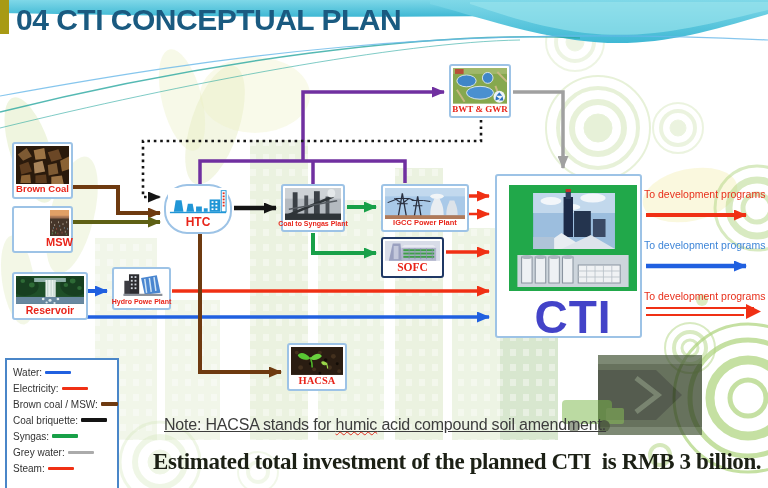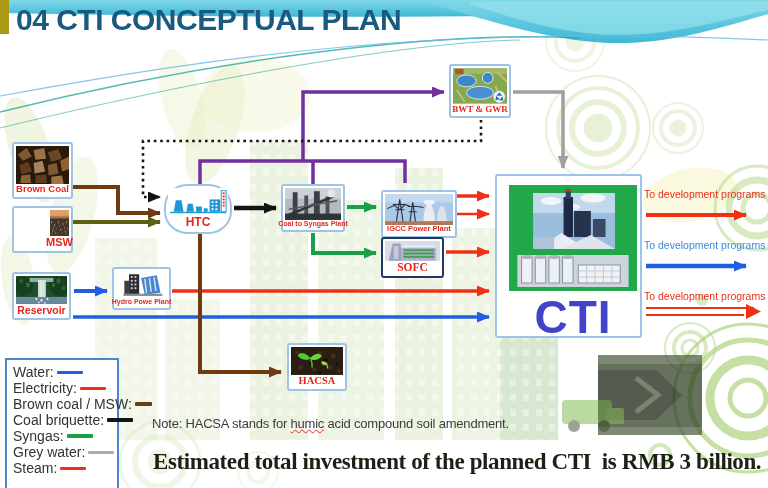--- a/index.html
+++ b/index.html
@@ -8,25 +8,25 @@
   #wires{z-index:2;}
   #bg{z-index:0;}
   .title-accent{position:absolute;left:0;top:0;width:9px;height:34px;background:#a89a14;z-index:4;}
   #title{position:absolute;left:16px;top:3px;z-index:4;font-size:30px;font-weight:bold;color:#1a5a80;letter-spacing:-0.5px;white-space:nowrap;}
   .node{position:absolute;z-index:3;background:#fff;border:2px solid #9dc3e6;border-radius:3px;box-sizing:border-box;display:flex;flex-direction:column;align-items:center;justify-content:space-between;padding:2px;}
   .node .nimg{width:100%;flex:1 1 auto;display:block;min-height:0;}
   .nlabel{flex:0 0 auto;font-weight:bold;color:#e8251a;line-height:1.15;text-align:center;white-space:nowrap;}
   .serif{font-family:"Liberation Serif",serif;}
   .cti-big{font-size:46px;color:#4343c8;letter-spacing:1px;}
   .rt-label{position:absolute;z-index:3;font-size:10.5px;white-space:nowrap;}
-  #note{position:absolute;left:152px;top:416px;z-index:3;font-size:13px;letter-spacing:-0.2px;color:#3c3c3c;white-space:nowrap;}
+  #note{position:absolute;left:164px;top:416px;z-index:3;font-size:16px;letter-spacing:-0.2px;color:#3c3c3c;white-space:nowrap;text-decoration:underline;}
   #note .wavy{text-decoration:underline;text-decoration-style:wavy;text-decoration-color:#e03020;text-decoration-thickness:1px;}
   #footer{position:absolute;left:153px;top:449px;z-index:3;font-family:"Liberation Serif",serif;font-size:23px;font-weight:bold;color:#1c2015;white-space:pre;letter-spacing:-0.4px;}
   #legend{position:absolute;left:5px;top:358px;width:114px;height:140px;z-index:3;background:#fff;border:2px solid #4a86c8;box-sizing:border-box;padding:4px 0 0 6px;}
-  .lrow{display:flex;align-items:center;height:16px;font-size:14px;color:#333;white-space:nowrap;}
+  .lrow{display:flex;align-items:center;height:16px;font-size:10px;color:#333;white-space:nowrap;}
   .lswatch{display:inline-block;width:26px;height:3px;margin-left:3px;border-radius:1px;flex:0 0 auto;}
 </style>
 </head>
 <body>
 
 <div id="stage">
 
   <svg id="bg" class="layer" width="768" height="488">
     <defs>
       <pattern id="win" width="13" height="15" patternUnits="userSpaceOnUse">
@@ -235,21 +235,21 @@
         </g>
       <g fill="#5fae6a">
           <rect x="6" y="24" width="2" height="2"></rect>
           <rect x="50" y="25" width="2" height="1.6"></rect>
           <rect x="16" y="23" width="2" height="2"></rect>
         </g>
     </svg>
     <div class="nlabel" style="font-size:11px;">MSW</div>
   </div>
 
-  <div class="node" style="left:12px;top:272px;width:59px;height:48px;">
+  <div class="node" style="left:12px;top:272px;width:76px;height:48px;">
     <svg class="nimg" viewBox="0 0 60 28" preserveAspectRatio="none">
       <rect width="60" height="28" fill="#1e4f28"></rect>
       <ellipse cx="8" cy="10" rx="12" ry="10" fill="#173f20"></ellipse>
       <ellipse cx="52" cy="9" rx="13" ry="11" fill="#173f20"></ellipse>
       <g fill="#2e6b36">
           <circle cx="6" cy="5" r="2"></circle>
           <circle cx="14" cy="9" r="2.5"></circle>
           <circle cx="50" cy="5" r="2.5"></circle>
           <circle cx="56" cy="12" r="2"></circle>
           <circle cx="44" cy="9" r="2"></circle>
@@ -328,21 +328,21 @@
       <rect x="30" y="3" width="6" height="23" fill="#3a4046"></rect>
       <rect x="42" y="8" width="4" height="18" fill="#4a5056"></rect>
       <path d="M2,26 L50,8" stroke="#2e3438" stroke-width="2.5"></path>
       <path d="M4,20 L54,12" stroke="#565c62" stroke-width="1.5"></path>
       <circle cx="48" cy="5" r="4" fill="#e4e8ea"></circle>
       <rect y="24" width="58" height="6" fill="#2e3438"></rect>
     </svg>
     <div class="nlabel" style="font-size:7px;">Coal to Syngas Plant</div>
   </div>
 
-  <div class="node" style="left:381px;top:190px;width:76px;height:48px;">
+  <div class="node" style="left:381px;top:184px;width:88px;height:48px;">
     <svg class="nimg" viewBox="0 0 60 30" preserveAspectRatio="none">
       <rect width="60" height="30" fill="#a9c9e8"></rect>
       <rect width="60" height="8" fill="#c2d9ee"></rect>
       <path d="M34,26 C34,16 36,14 37,10 L41,10 C42,14 44,16 44,26 Z" fill="#e9edf1"></path>
       <path d="M46,26 C46,18 47.5,16 48.5,12 L52,12 C53,16 54.5,18 54.5,26 Z" fill="#dde3e9"></path>
       <ellipse cx="39" cy="8" rx="5" ry="2.5" fill="#f2f5f7"></ellipse>
       <g stroke="#2a3040" stroke-width="1" fill="none">
         <path d="M10,27 L13,5 L16,27 M8,10 H18 M9,15 H17 M7,10 L13,15 M18,10 L13,15"></path>
         <path d="M22,27 L24.5,8 L27,27 M20,12 H29 M21,17 H28"></path>
         <path d="M2,14 L10,10 M18,10 L22,12 M29,12 L34,13"></path>

